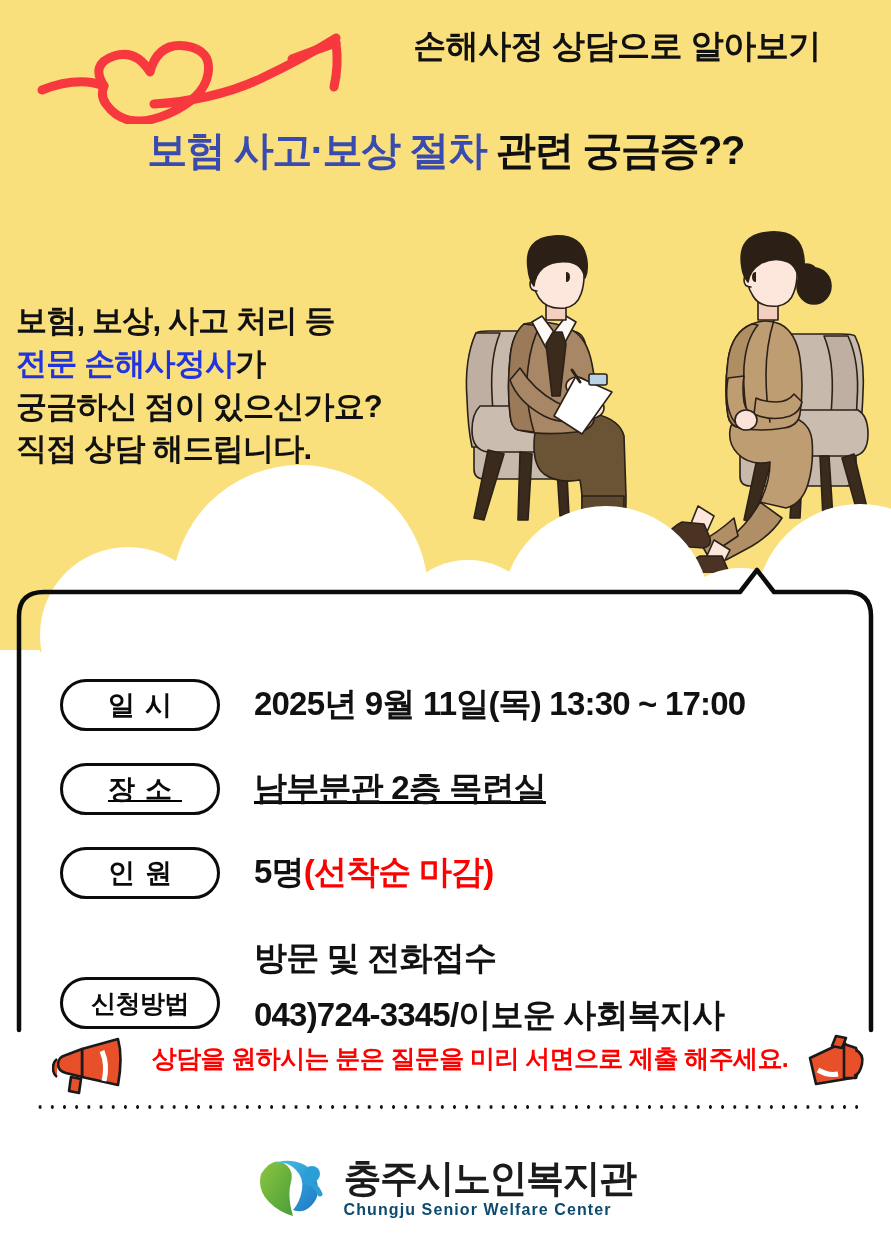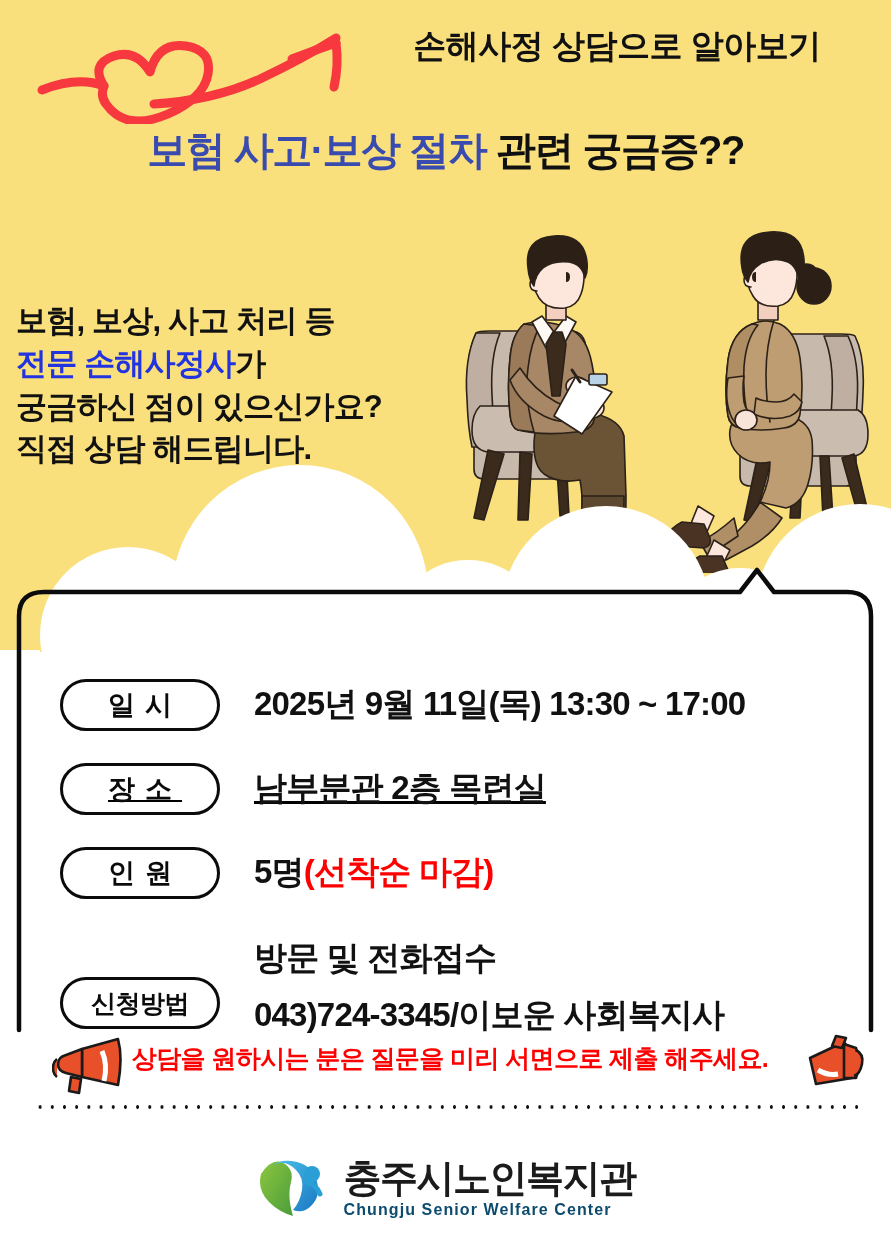--- a/index.html
+++ b/index.html
@@ -162,20 +162,21 @@
   .notice-text {
     position: absolute;
     left: 120px; top: 6px;
     width: 660px;
     text-align: center;
     font-size: 25px;
     font-weight: 800;
     color: #ff0000;
     letter-spacing: -0.6px;
     white-space: nowrap;
+    padding-left: 20px;
   }
   .mega-left  { position: absolute; left: 52px;  top: 1035px; width: 76px; height: 62px; }
   .mega-right { position: absolute; left: 800px; top: 1034px; width: 72px; height: 60px; }
 
   
   .dotted-rule {
     position: absolute;
     left: 34px; top: 1103px;
     width: 824px; height: 8px;
     background-image: radial-gradient(circle, #111 1.6px, rgba(0,0,0,0) 1.9px);

